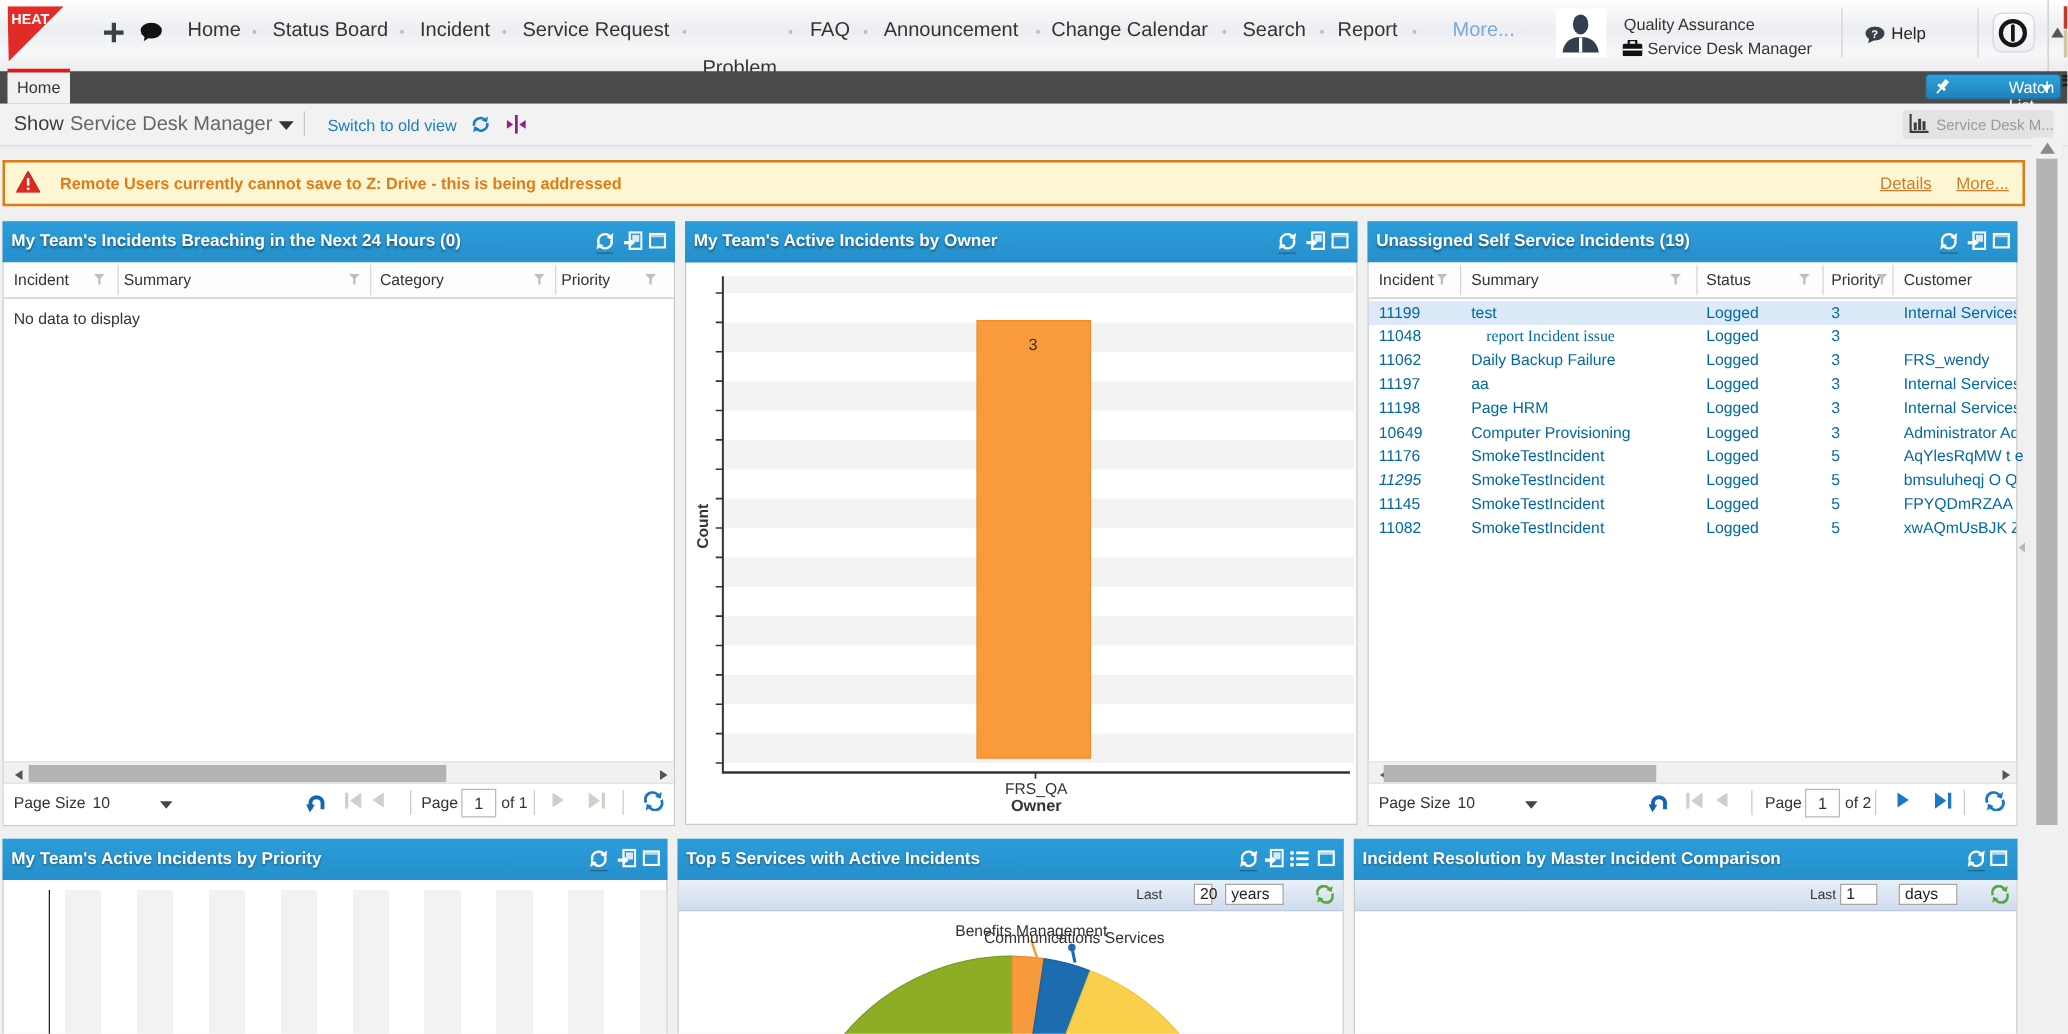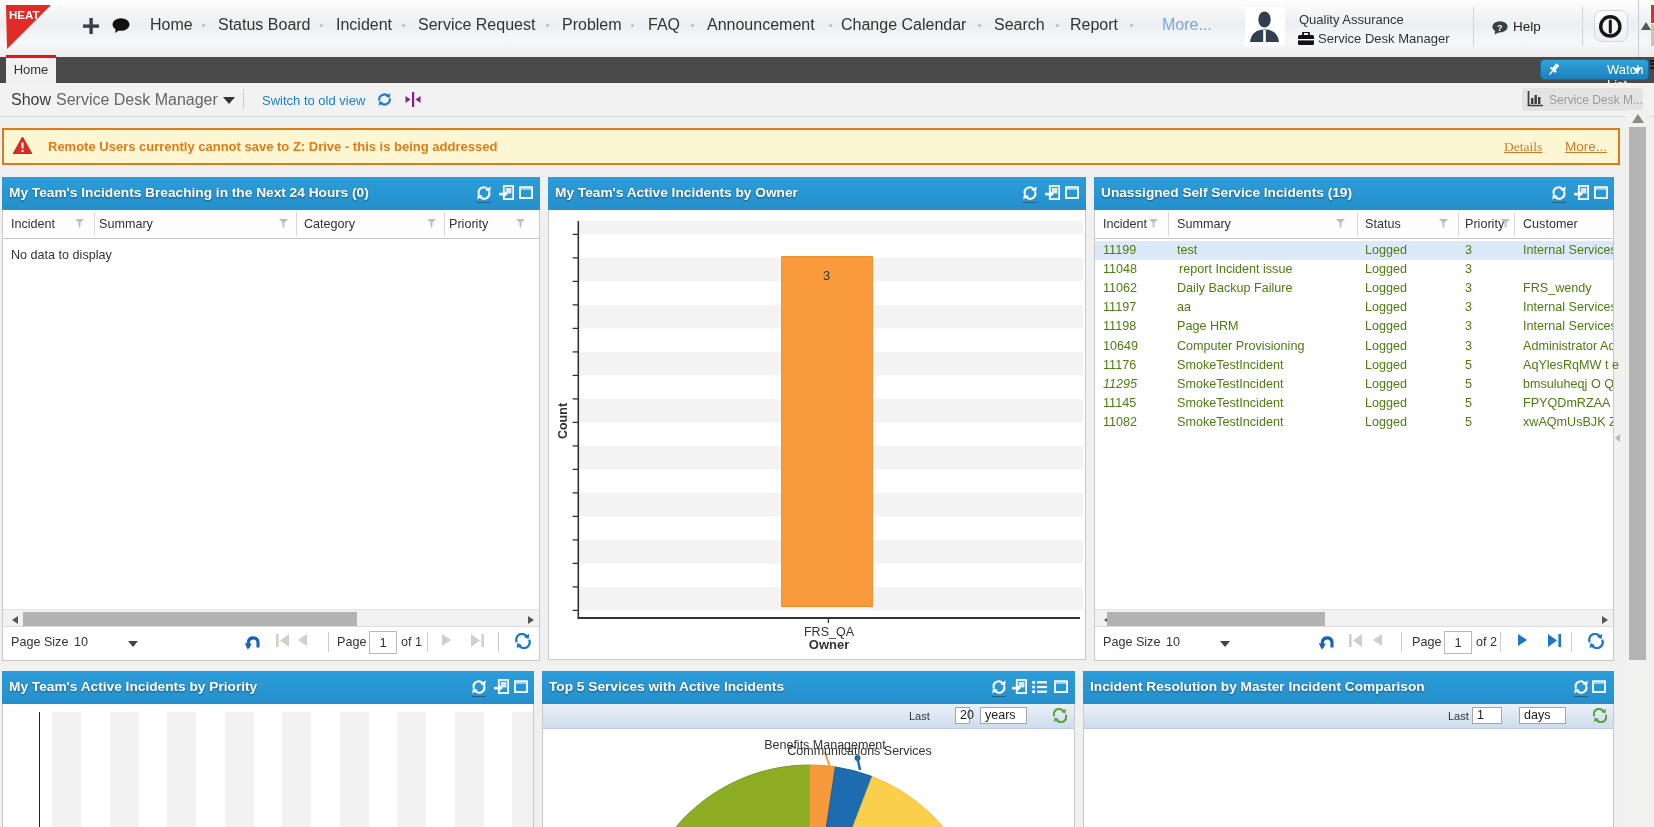--- a/index.html
+++ b/index.html
@@ -12,21 +12,21 @@
 .colsep{position:absolute;top:2px;bottom:2px;width:1px;background:#d8d8d8;}
 .funnel{position:absolute;top:9px;width:9px;height:9px;}
 .hscroll{position:absolute;left:0;right:0;height:19px;background:#f1f1f1;border-top:1px solid #e2e2e2;}
 .hthumb{position:absolute;top:2px;height:14px;background:#b3b3b3;}
 .pager{position:absolute;left:0;right:0;bottom:0;height:33px;background:#fff;border-top:1px solid #dcdcdc;font-size:12.6px;color:#333;}
 .pgtxt{position:absolute;top:8px;white-space:nowrap;}
 .psep{position:absolute;top:5px;height:20px;width:1px;background:#ccc;}
 .pgbox{position:absolute;top:4px;width:26px;height:21px;border:1px solid #b9b9b9;background:#fff;text-align:center;line-height:21px;font-size:13px;}
 .tri-r{width:0;height:0;border-top:6px solid transparent;border-bottom:6px solid transparent;border-left:9px solid #d2cfc8;}
 .tri-l{width:0;height:0;border-top:6px solid transparent;border-bottom:6px solid transparent;border-right:9px solid #d2cfc8;}
-.row{position:absolute;left:0;height:19.2px;font-size:12.6px;color:#4d7c0f;white-space:nowrap;overflow:hidden;}
+.row{position:absolute;left:0;height:19.2px;font-size:12.6px;color:#0369a1;white-space:nowrap;overflow:hidden;}
 .cell{position:absolute;top:2px;white-space:nowrap;}
 .menu{position:absolute;top:16px;font-size:16px;color:#333;white-space:nowrap;}
 .mdot{position:absolute;top:24px;width:3px;height:3px;background:#b9bcc0;border-radius:50%;}
 .toolbar2{position:absolute;left:0;right:0;top:32px;height:24px;background:linear-gradient(#eaf0f8,#cfdcee);border-bottom:1px solid #bccbdf;}
 .tbox{position:absolute;top:3px;height:17px;border:1px solid #a5a5a5;background:#fff;font-size:12.5px;color:#222;padding-left:4px;box-sizing:border-box;line-height:15px;}
 </style></head>
 <body>
 <div id="page">
 
 <div class="abs" style="left:0;top:0;width:1654px;height:57px;background:linear-gradient(180deg,#fefefe 0%,#eceef1 42%,#f6f7f8 75%,#ececee 100%);"></div>
@@ -43,21 +43,21 @@
       <path d="M4,10 L3,15 L9,11 Z" fill="#111"></path>
     </svg>
 <span class="menu" style="left:150px;">Home</span>
 <div class="mdot" style="left:202px;"></div>
 <span class="menu" style="left:218px;">Status Board</span>
 <div class="mdot" style="left:320px;"></div>
 <span class="menu" style="left:336px;">Incident</span>
 <div class="mdot" style="left:402px;"></div>
 <span class="menu" style="left:418px;">Service Request</span>
 <div class="mdot" style="left:546px;"></div>
-<span class="menu" style="left:562px;">Problem</span>
+<span class="menu" style="left:562px;margin-top:30px;">Problem</span>
 <div class="mdot" style="left:631px;"></div>
 <span class="menu" style="left:648px;">FAQ</span>
 <div class="mdot" style="left:691px;"></div>
 <span class="menu" style="left:707px;">Announcement</span>
 <div class="mdot" style="left:829px;"></div>
 <span class="menu" style="left:841px;">Change Calendar</span>
 <div class="mdot" style="left:978px;"></div>
 <span class="menu" style="left:994px;">Search</span>
 <div class="mdot" style="left:1056px;"></div>
 <span class="menu" style="left:1070px;">Report</span>
@@ -137,21 +137,21 @@
     </svg>
 <span class="abs" style="left:1549px;top:93px;font-size:12px;color:#9a9a9a;white-space:nowrap;">Service Desk M...</span>
 
 <div class="abs" style="left:2px;top:128px;width:1618px;height:37px;background:#fcf7d2;border:2px solid #dd7b17;box-sizing:border-box;"></div>
 <svg class="abs" style="left:13px;top:137px;" width="19" height="17" viewBox="0 0 19 17">
       <polygon points="9.5,0 19,17 0,17" fill="#dd2a21" stroke="#c8241c" stroke-width="1" stroke-linejoin="round"></polygon>
       <rect x="8.5" y="5.5" width="2" height="6" fill="#fff"></rect>
       <rect x="8.5" y="13" width="2" height="2" fill="#fff"></rect>
     </svg>
 <span class="abs" style="left:48px;top:139px;font-size:13px;font-weight:bold;color:#e07b17;">Remote Users currently cannot save to Z: Drive - this is being addressed</span>
-<span class="abs" style="left:1504px;top:139px;font-size:13.5px;color:#ce7c2b;text-decoration:underline;font-family:Liberation Serif, serif;">Details</span>
+<span class="abs" style="left:1504px;top:139px;font-size:13.5px;color:#ce7c2b;text-decoration:underline;">Details</span>
 <span class="abs" style="left:1565px;top:139px;font-size:13.5px;color:#ce7c2b;text-decoration:underline;">More...</span>
 
 <div class="panel" style="left:2px;top:177px;width:538px;height:484px;">
  <div class="phead">
         <span class="ptitle">My Team's Incidents Breaching in the Next 24 Hours (0)</span>
   <svg class="abs" style="left:475px;top:9px;" width="14" height="14" viewBox="0 0 14 14">
           <path d="M2,8.4 A5.2,5.2 0 0 1 11,3.4" fill="none" stroke="#fff" stroke-width="2"></path>
           <polygon points="13.8,0.4 13,5.9 8.3,3.9" fill="#fff"></polygon>
           <path d="M12,5.6 A5.2,5.2 0 0 1 3,10.6" fill="none" stroke="#fff" stroke-width="2"></path>
           <polygon points="0.2,13.6 1,8.1 5.7,10.1" fill="#fff"></polygon>
@@ -337,21 +337,21 @@
  </div>
  <div class="row" style="top:62.5px;width:518px;background:#dbe9f9;">
   <span class="cell" style="left:8px;">11199</span>
         <span class="cell" style="left:82px;">test</span>
         <span class="cell" style="left:270px;">Logged</span>
         <span class="cell" style="left:370px;">3</span>
         <span class="cell" style="left:428px;">Internal Services</span>
  </div>
  <div class="row" style="top:81.7px;width:422px;">
   <span class="cell" style="left:8px;">11048</span>
-        <span class="cell" style="left:84px;">report Incident issue</span>
+        <span class="cell" style="left:94px;font-family:Liberation Serif, serif;">report Incident issue</span>
         <span class="cell" style="left:270px;">Logged</span>
         <span class="cell" style="left:370px;">3</span>
         <span class="cell" style="left:428px;">Wendy Gu</span>
  </div>
  <div class="row" style="top:100.9px;width:518px;">
   <span class="cell" style="left:8px;">11062</span>
         <span class="cell" style="left:82px;">Daily Backup Failure</span>
         <span class="cell" style="left:270px;">Logged</span>
         <span class="cell" style="left:370px;">3</span>
         <span class="cell" style="left:428px;">FRS_wendy</span>

